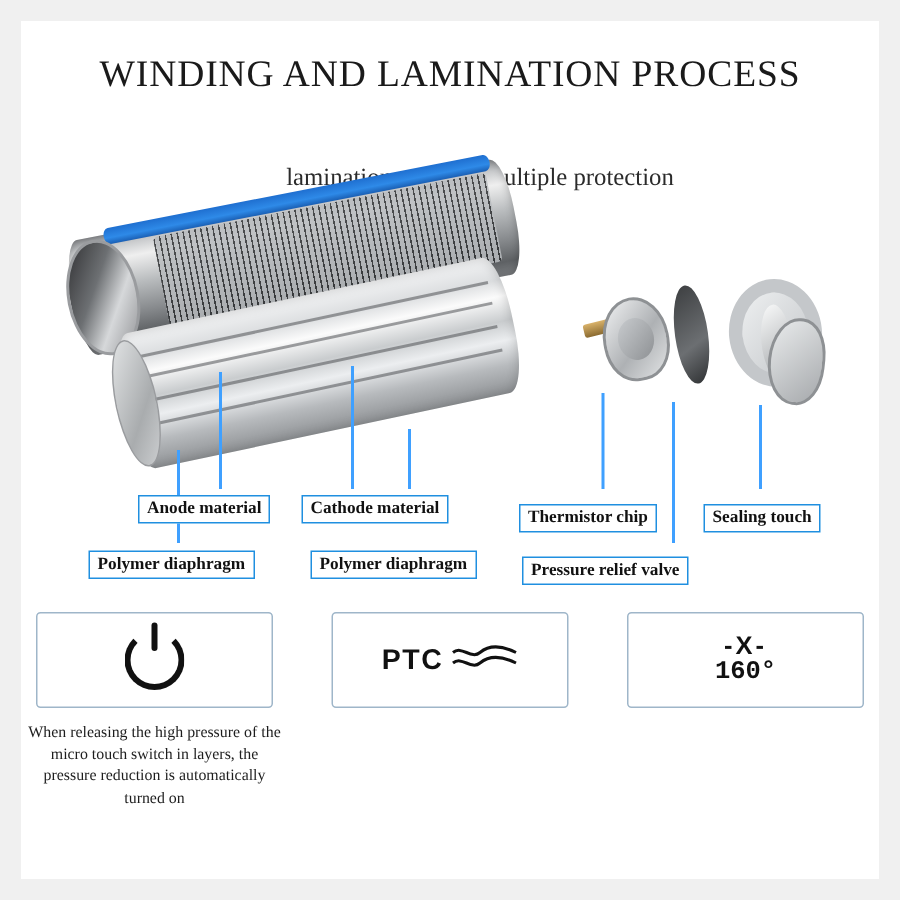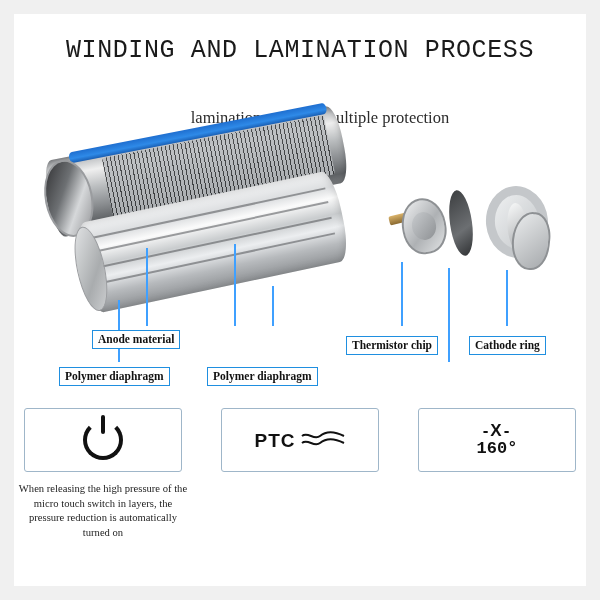--- a/index.html
+++ b/index.html
@@ -42,21 +42,21 @@
 
   .title {
     position: absolute;
     top: 36px;
     left: 0;
     width: 600px;
     text-align: center;
     font-size: 25px;
     letter-spacing: 0.6px;
     color: #1a1a1a;
-    font-family: Liberation Mono, monospace;
+    font-family: Liberation Serif, serif;
   }
   .subtitle {
     position: absolute;
     top: 82px;
     left: 120px;
     width: 400px;
     text-align: center;
     font-size: 16.5px;
     line-height: 24px;
     color: #2b2b2b;
@@ -349,24 +349,26 @@
     <div class="leader" style="left:234px; top:244px; width:1.5px; height:82px;"></div>
     <div class="leader" style="left:272px; top:286px; width:1.5px; height:40px;"></div>
     <div class="leader" style="left:118px; top:300px; width:1.5px; height:62px;"></div>
     <div class="leader" style="left:401px; top:262px; width:1.5px; height:64px;"></div>
     <div class="leader" style="left:448px; top:268px; width:1.5px; height:94px;"></div>
     <div class="leader" style="left:506px; top:270px; width:1.5px; height:56px;"></div>
   </div>
 
   <div class="labels">
     <div class="lbl" style="left:92px; top:330px;">Anode material</div>
+    <div class="lbl" style="left:201px; top:330px;">Cathode material</div>
     <div class="lbl" style="left:346px; top:336px;">Thermistor chip</div>
-    <div class="lbl" style="left:469px; top:336px;">Cathode ring</div>
+    <div class="lbl" style="left:469px; top:336px;">Sealing touch</div>
     <div class="lbl" style="left:59px; top:367px;">Polymer diaphragm</div>
     <div class="lbl" style="left:207px; top:367px;">Polymer diaphragm</div>
+    <div class="lbl" style="left:348px; top:371px;">Pressure relief valve</div>
   </div>
 
   <div class="features">
 
     <div class="feat">
       <div class="feat-icon">
         <span class="power-ico"></span>
       </div>
       <div class="feat-text">When releasing the high pressure of the micro touch switch in layers, the pressure reduction is automatically turned on</div>
     </div>

